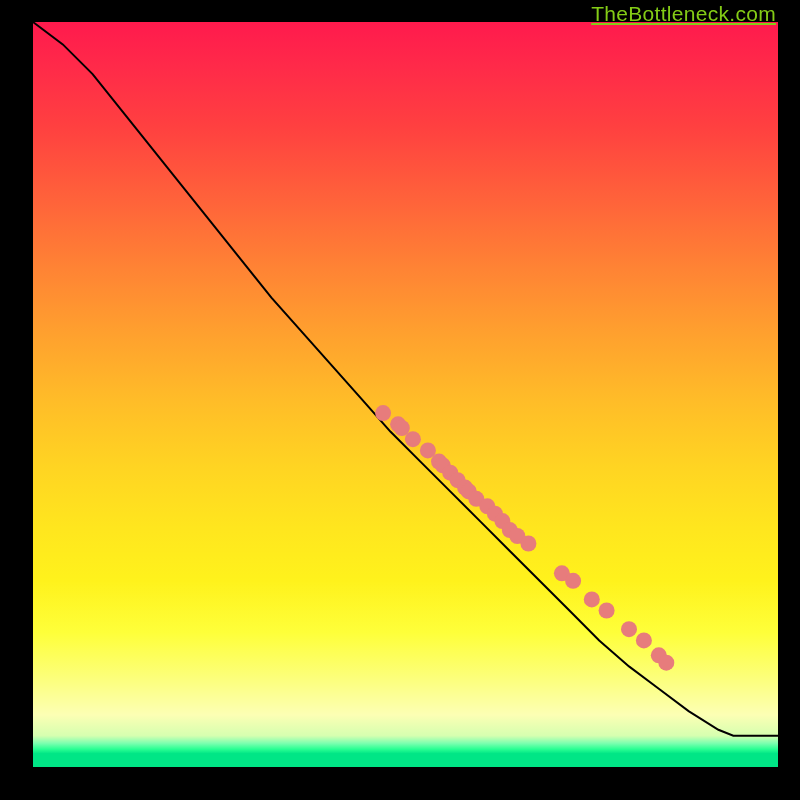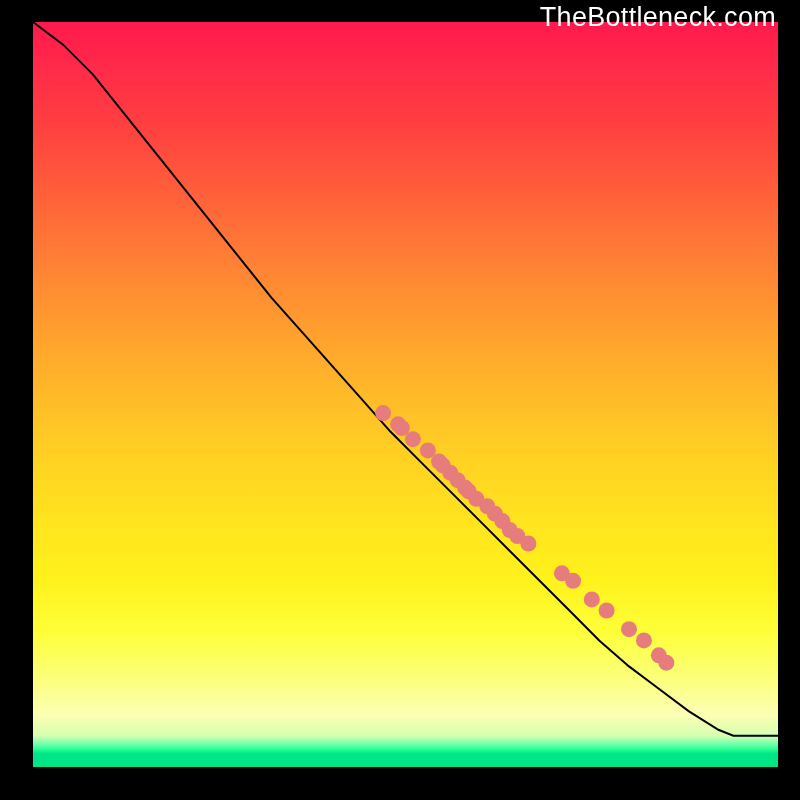--- a/index.html
+++ b/index.html
@@ -44,25 +44,26 @@
       #7dffb0 96.8%,
       #2aff93 97.6%,
       #00e686 98.2%,
       #00e686 100%
     );
   }
   .watermark {
     position: absolute;
     right: 24px;
     top: 2px;
-    color: #ffffff;
-    font-size: 27px;
+    color: #84cc16;
+    font-size: 21px;
     font-weight: 500;
     letter-spacing: 0.3px;
     font-family: Arial, Helvetica, sans-serif;
+    text-decoration: underline;
   }
   svg.overlay {
     position: absolute;
     left: 33px;
     top: 22px;
     width: 745px;
     height: 745px;
     overflow: visible;
   }
 </style>

